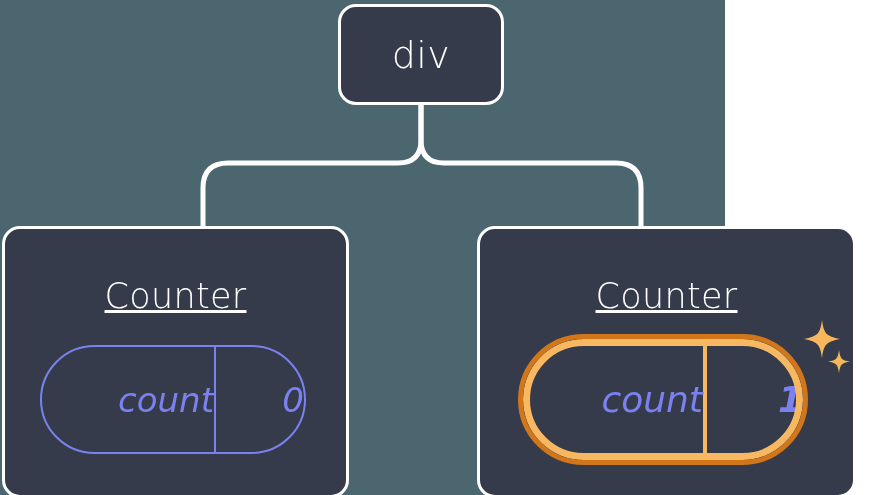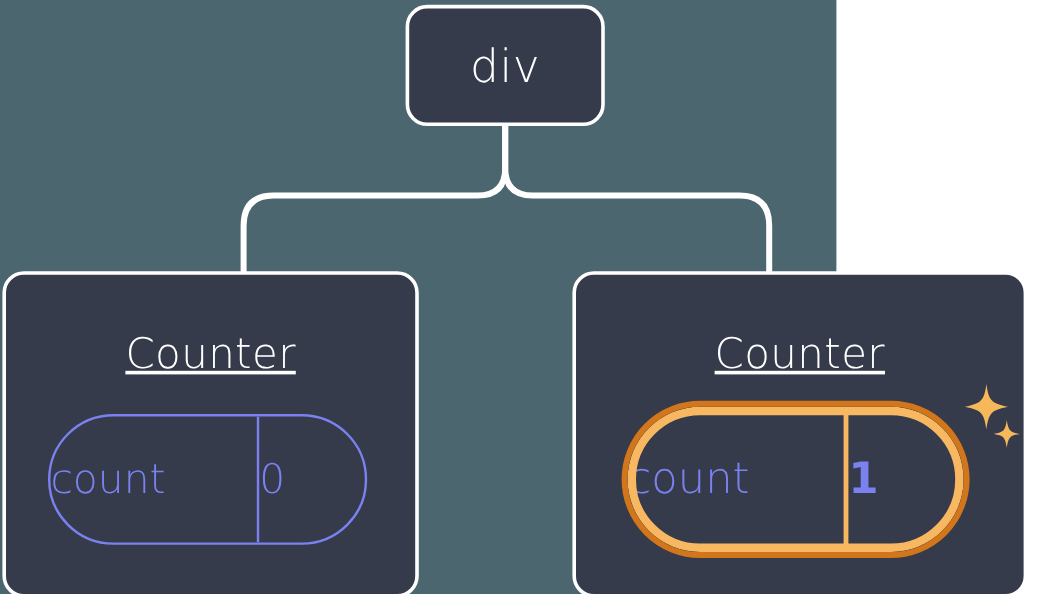--- a/index.html
+++ b/index.html
@@ -10,20 +10,21 @@
     width: 881px;
     height: 495px;
     overflow: hidden;
     font-family: "DejaVu Sans", "Liberation Sans", sans-serif;
   }
   #canvas {
     position: relative;
     width: 697px;
     height: 495px;
     background: #4c6670;
+    padding-left: 28px;
   }
   .connector-svg {
     position: absolute;
     left: 0;
     top: 0;
     width: 881px;
     height: 495px;
     pointer-events: none;
   }
 
@@ -117,22 +118,23 @@
     right: 0;
     bottom: 0;
     border: 7px solid #f8b861;
     border-radius: 999px;
     pointer-events: none;
   }
 
   .pill-cell {
     display: flex;
     align-items: center;
-    justify-content: flex-start;
+    justify-content: flex-end;
     line-height: 1;
+    font-style: italic;
   }
   .pill-cell-key {
     flex: 0 0 auto;
   }
   .pill-cell-val {
     flex: 1 1 auto;
   }
 
   .pill-plain .pill-cell-key {
     width: 172px;

